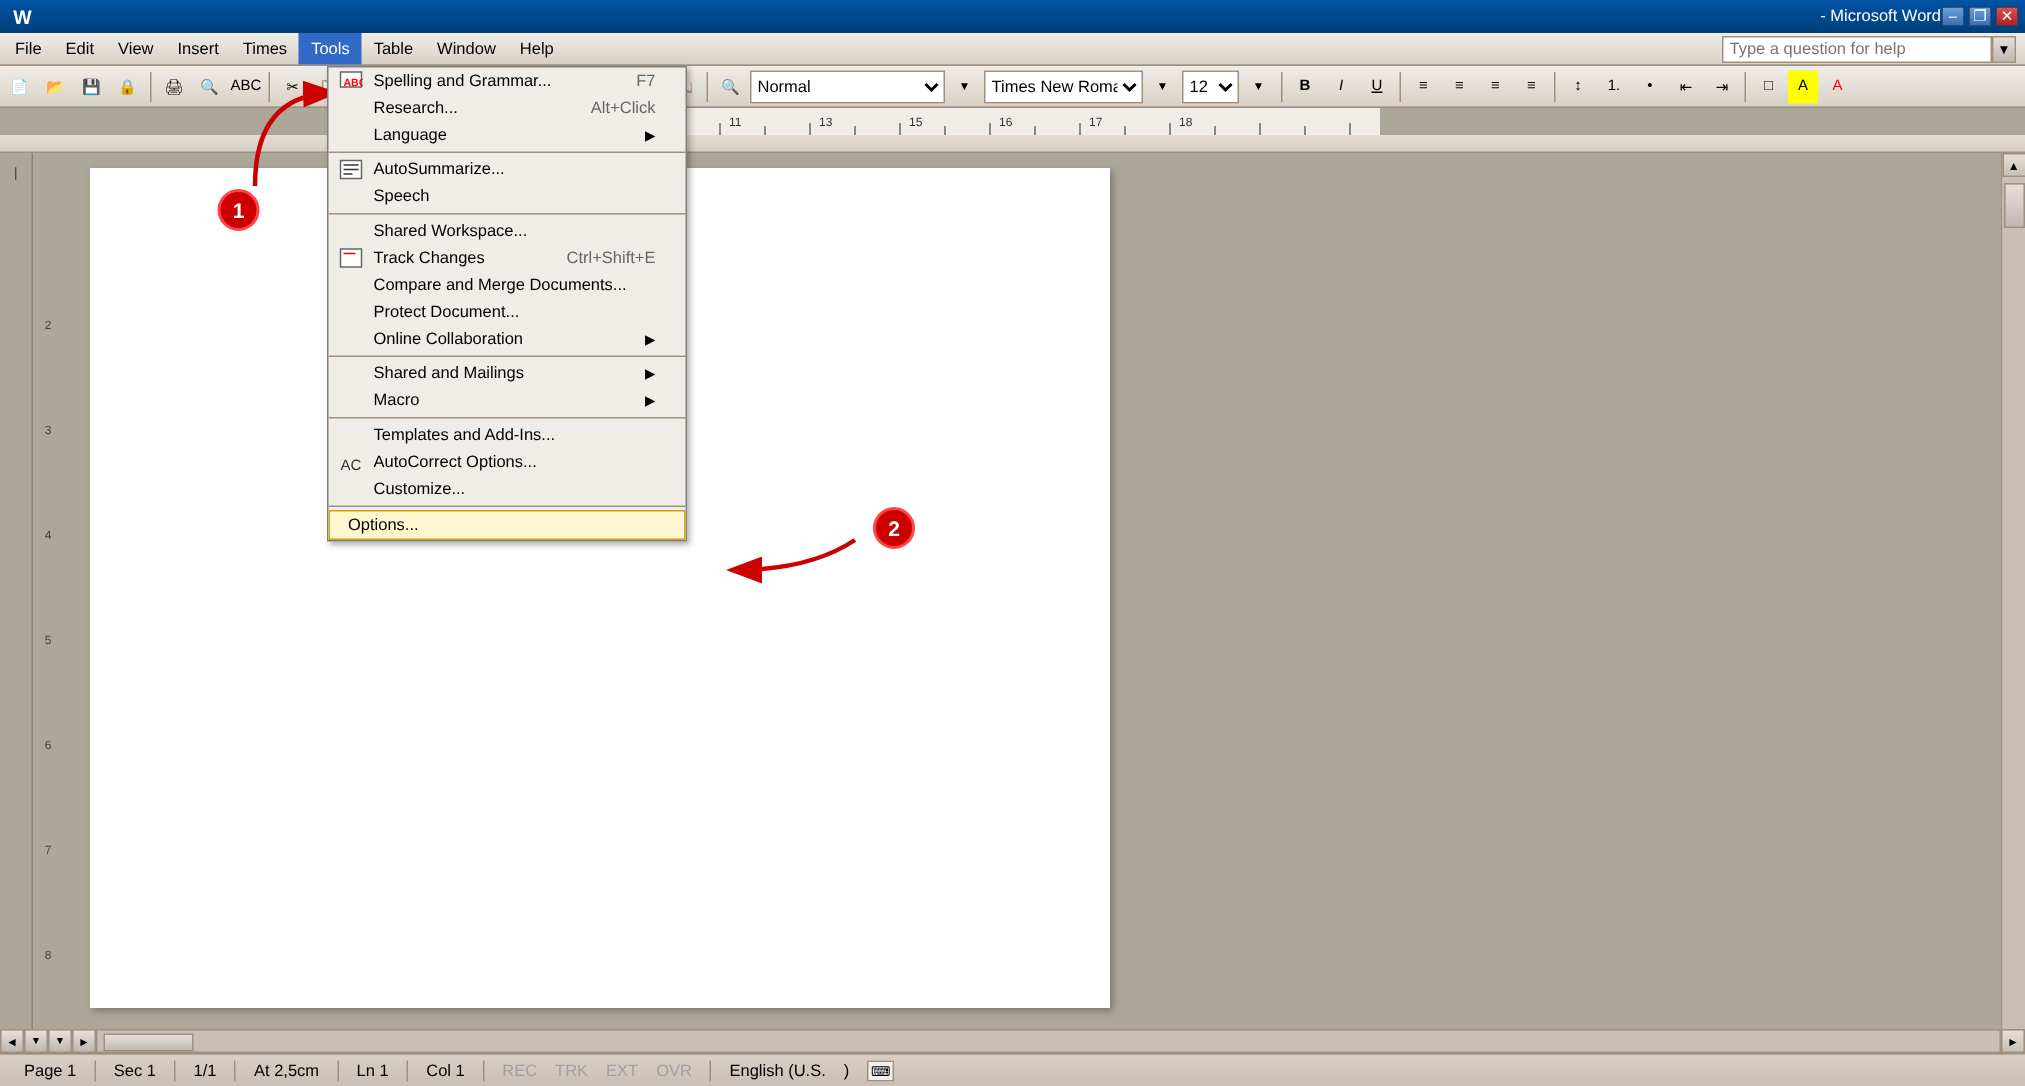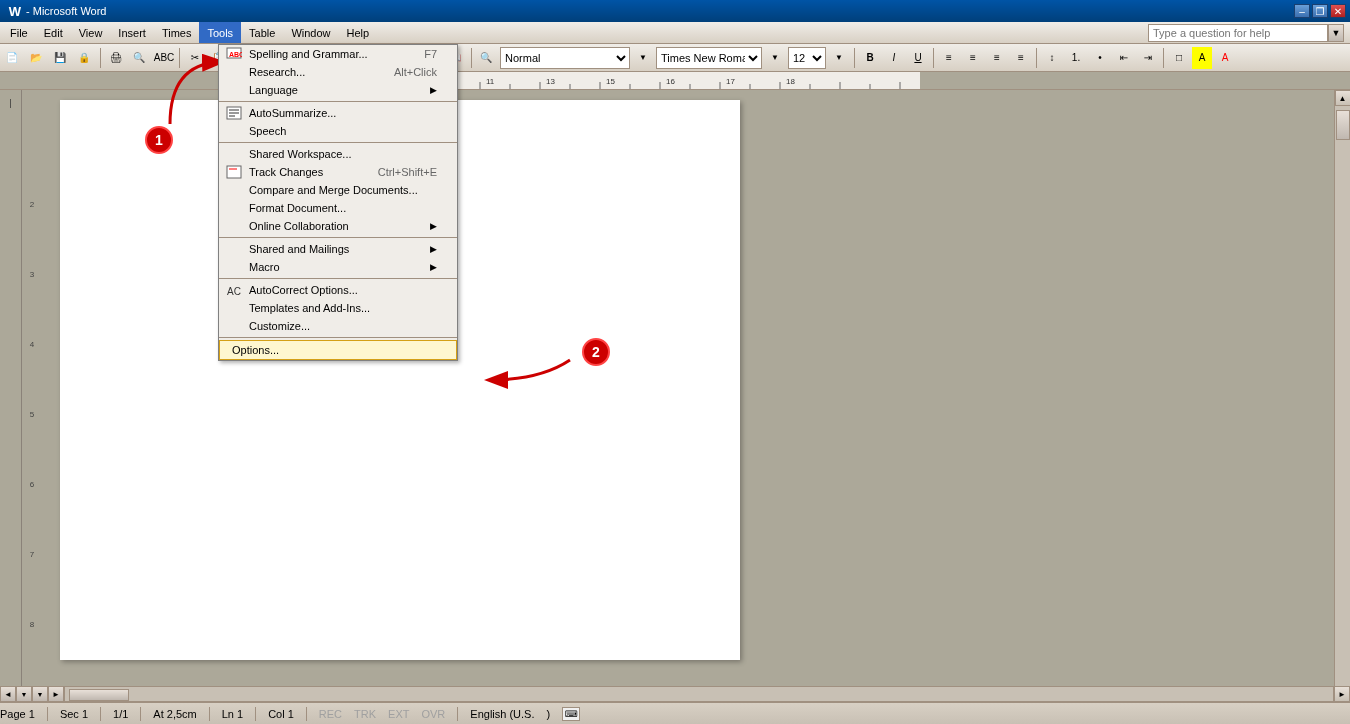--- a/index.html
+++ b/index.html
@@ -10,21 +10,21 @@
       height: 22px;
       background: linear-gradient(to bottom, #0054a6, #003f7a);
       display: flex;
       align-items: center;
       justify-content: space-between;
       padding: 0 4px;
       color: white;
       font-size: 11px;
     }
     .title-bar-left { display: flex; align-items: center; gap: 4px; }
-    .title-bar-title { flex: 1; text-align: left; color: white; font-size: 11px; }
+    .title-bar-title { flex: 1; text-align: right; color: white; font-size: 11px; }
     .title-bar-controls { display: flex; gap: 2px; }
     .title-btn {
       width: 16px; height: 14px;
       display: flex; align-items: center; justify-content: center;
       font-size: 10px; color: white; cursor: pointer;
       background: linear-gradient(to bottom, #6a9fd8, #3a6fb0);
       border: 1px solid #1a3f6f;
     }
     .title-btn.close { background: linear-gradient(to bottom, #e05050, #b02020); }
 
@@ -73,21 +73,21 @@
     .toolbar-select {
       height: 22px;
       border: 1px solid #a09080;
       background: white;
       font-size: 11px;
       cursor: pointer;
     }
 
     
     .ruler {
-      height: 18px;
+      height: 30px;
       background: linear-gradient(to bottom, #f0ede8, #d8d0c4);
       border-bottom: 1px solid #a09080;
       position: relative;
       overflow: hidden;
     }
 
     
     .left-panel {
       width: 22px;
       background: #aca899;
@@ -115,21 +115,21 @@
       position: relative;
     }
 
     
     .status-bar {
       height: 22px;
       background: linear-gradient(to bottom, #d8d0c4, #c8c0b4);
       border-top: 1px solid #a09080;
       display: flex;
       align-items: center;
-      padding: 0 0;
+      padding: 0 16px;
       gap: 12px;
       font-size: 11px;
       color: #000;
       position: absolute;
       bottom: 0;
       left: 0;
       right: 0;
     }
     .status-separator { width: 1px; height: 14px; background: #a09080; }
 
@@ -513,53 +513,53 @@
     </div>
     <span>Track Changes</span>
     <span class="dropdown-shortcut">Ctrl+Shift+E</span>
   </div>
 
   <div class="dropdown-item">
     <span>Compare and Merge Documents...</span>
   </div>
 
   <div class="dropdown-item">
-    <span>Format Document...</span>
+    <span>Protect Document...</span>
   </div>
 
   <div class="dropdown-item">
     <span>Online Collaboration</span>
     <span class="dropdown-arrow">▶</span>
   </div>
 
   <div class="dropdown-separator"></div>
 
   <div class="dropdown-item">
     <span>Shared and Mailings</span>
     <span class="dropdown-arrow">▶</span>
   </div>
 
   <div class="dropdown-item">
     <span>Macro</span>
     <span class="dropdown-arrow">▶</span>
   </div>
 
   <div class="dropdown-separator"></div>
+
+  <div class="dropdown-item">
+    <span>Templates and Add-Ins...</span>
+  </div>
 
   <div class="dropdown-item">
     <div class="dropdown-icon">
       <svg width="16" height="16">
           <text x="1" y="13" font-size="10" fill="#333">AC</text>
         </svg>
     </div>
     <span>AutoCorrect Options...</span>
-  </div>
-
-  <div class="dropdown-item">
-    <span>Templates and Add-Ins...</span>
   </div>
 
   <div class="dropdown-item">
     <span>Customize...</span>
   </div>
 
   <div class="dropdown-separator"></div>
 
   <div class="dropdown-item highlighted" style="background:#fef7d0; border: 1px solid #d4a017;">
     <span>Options...</span>

